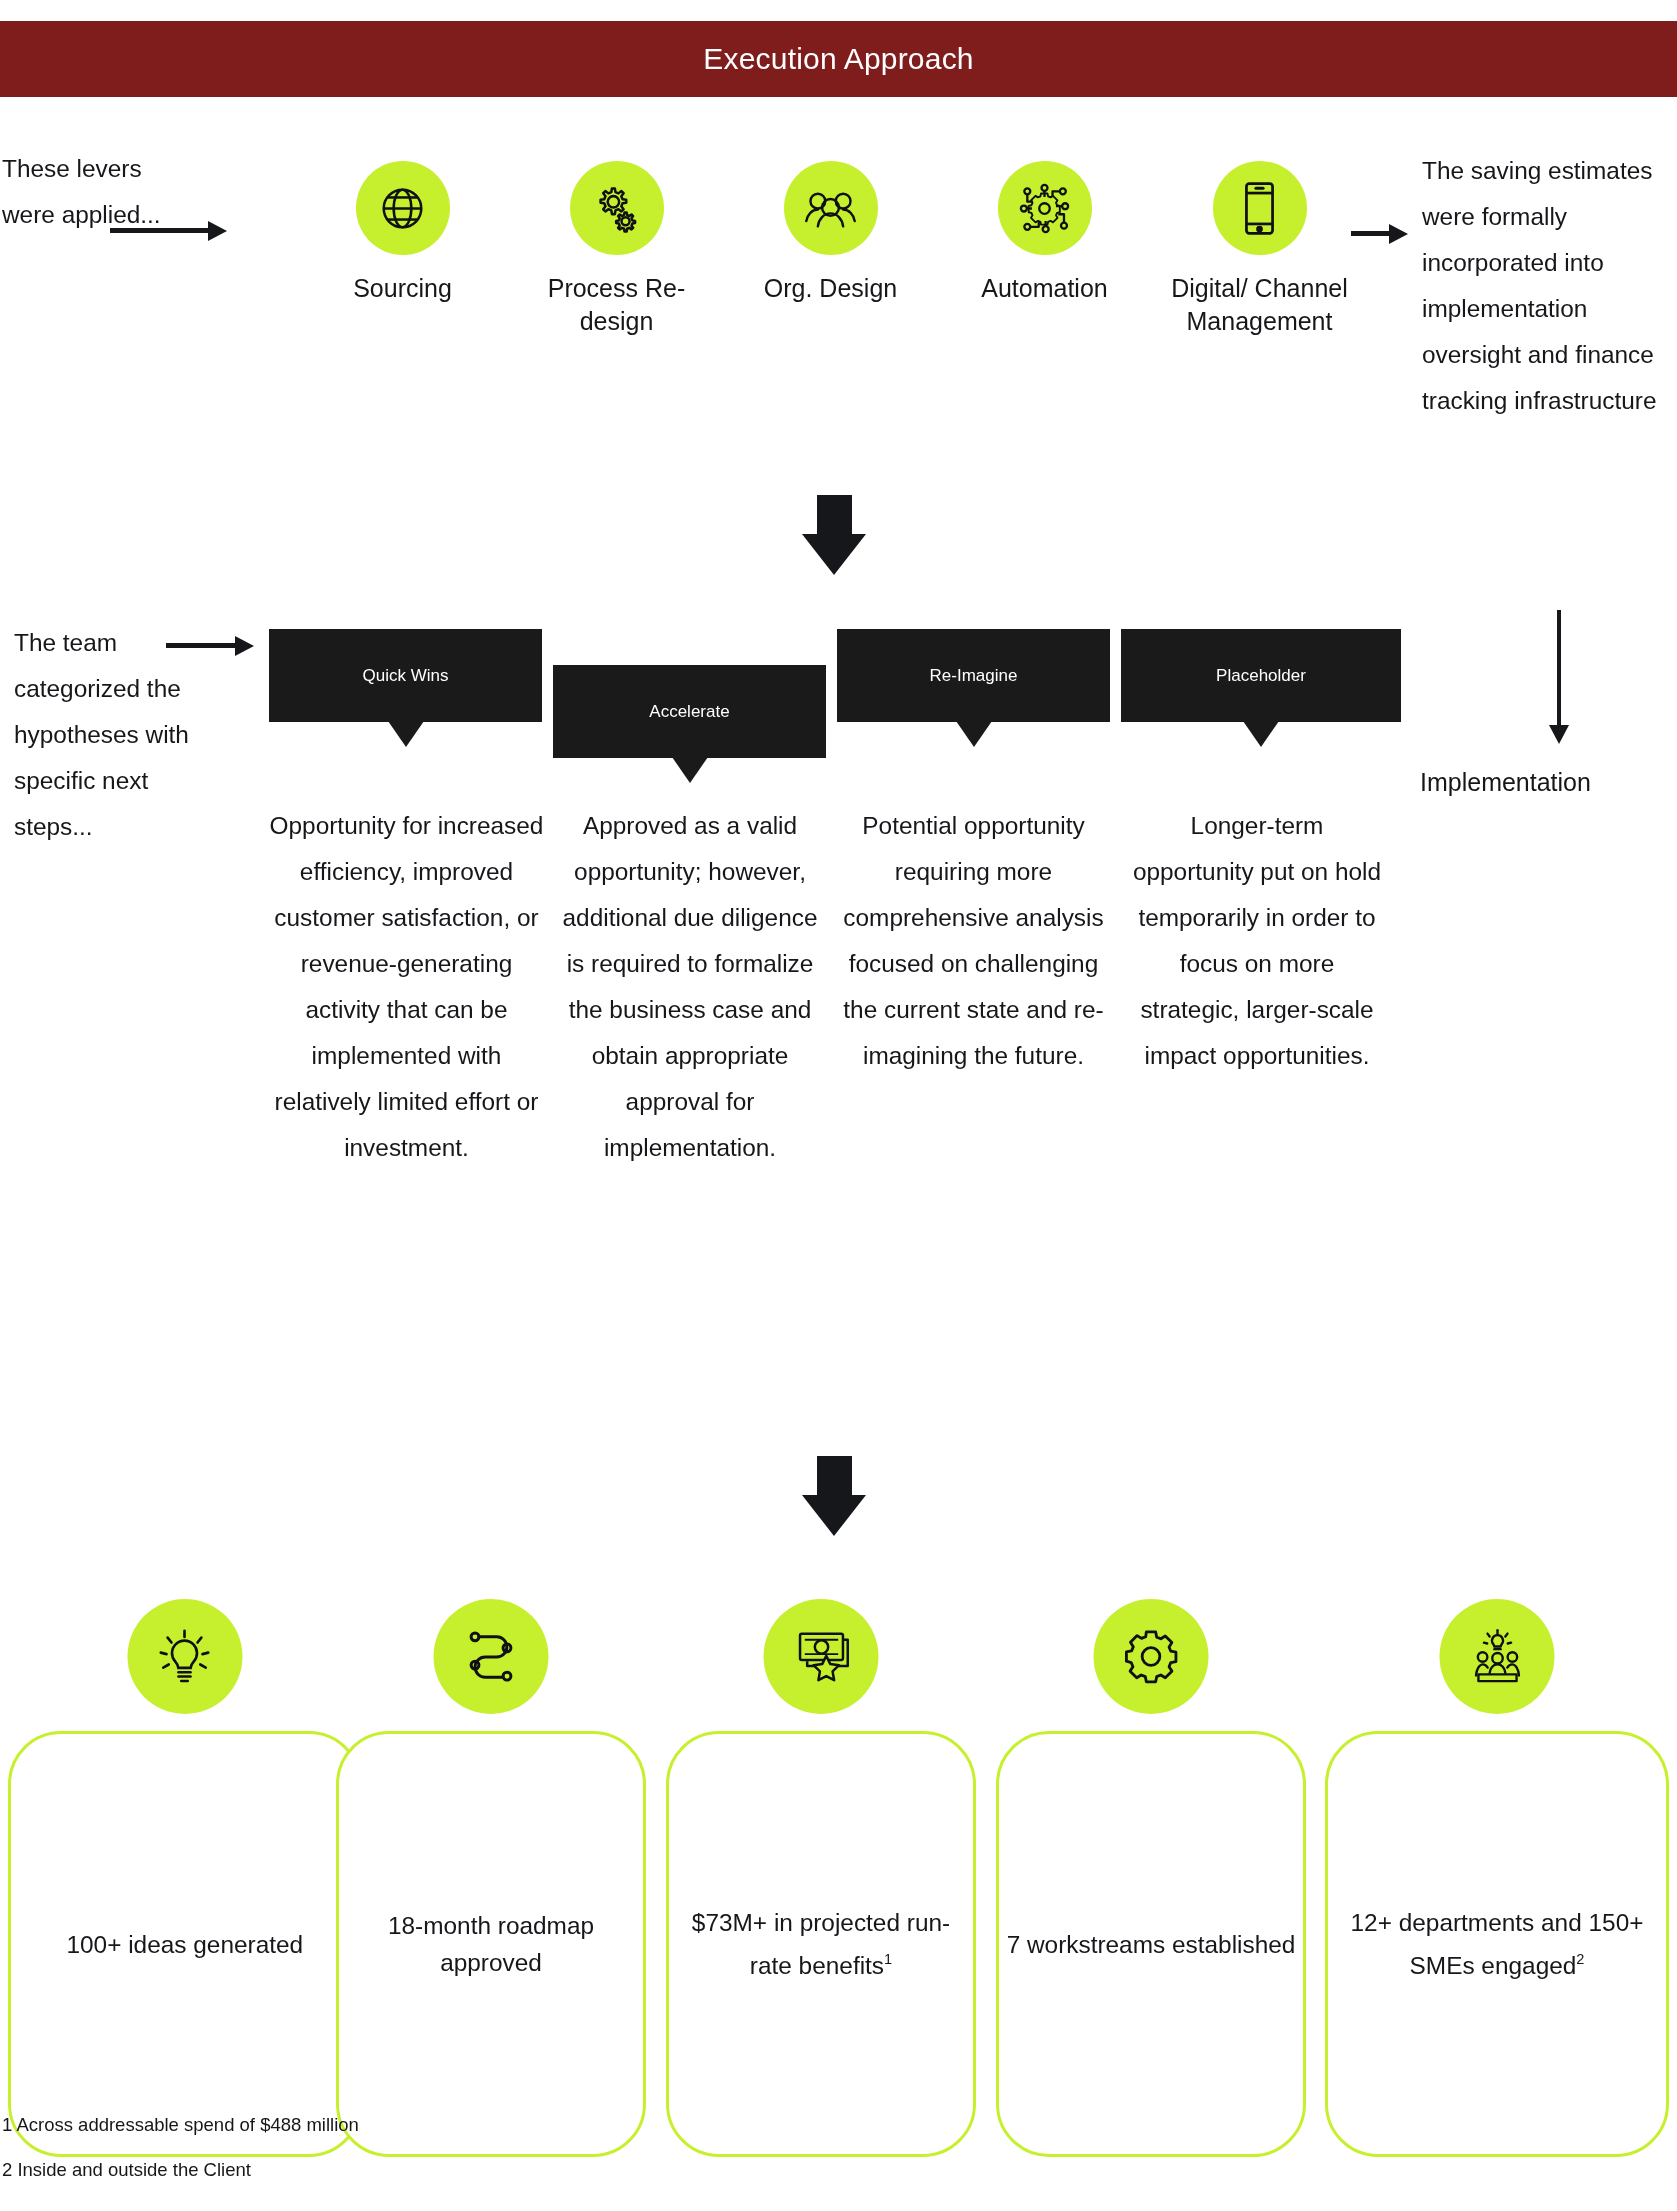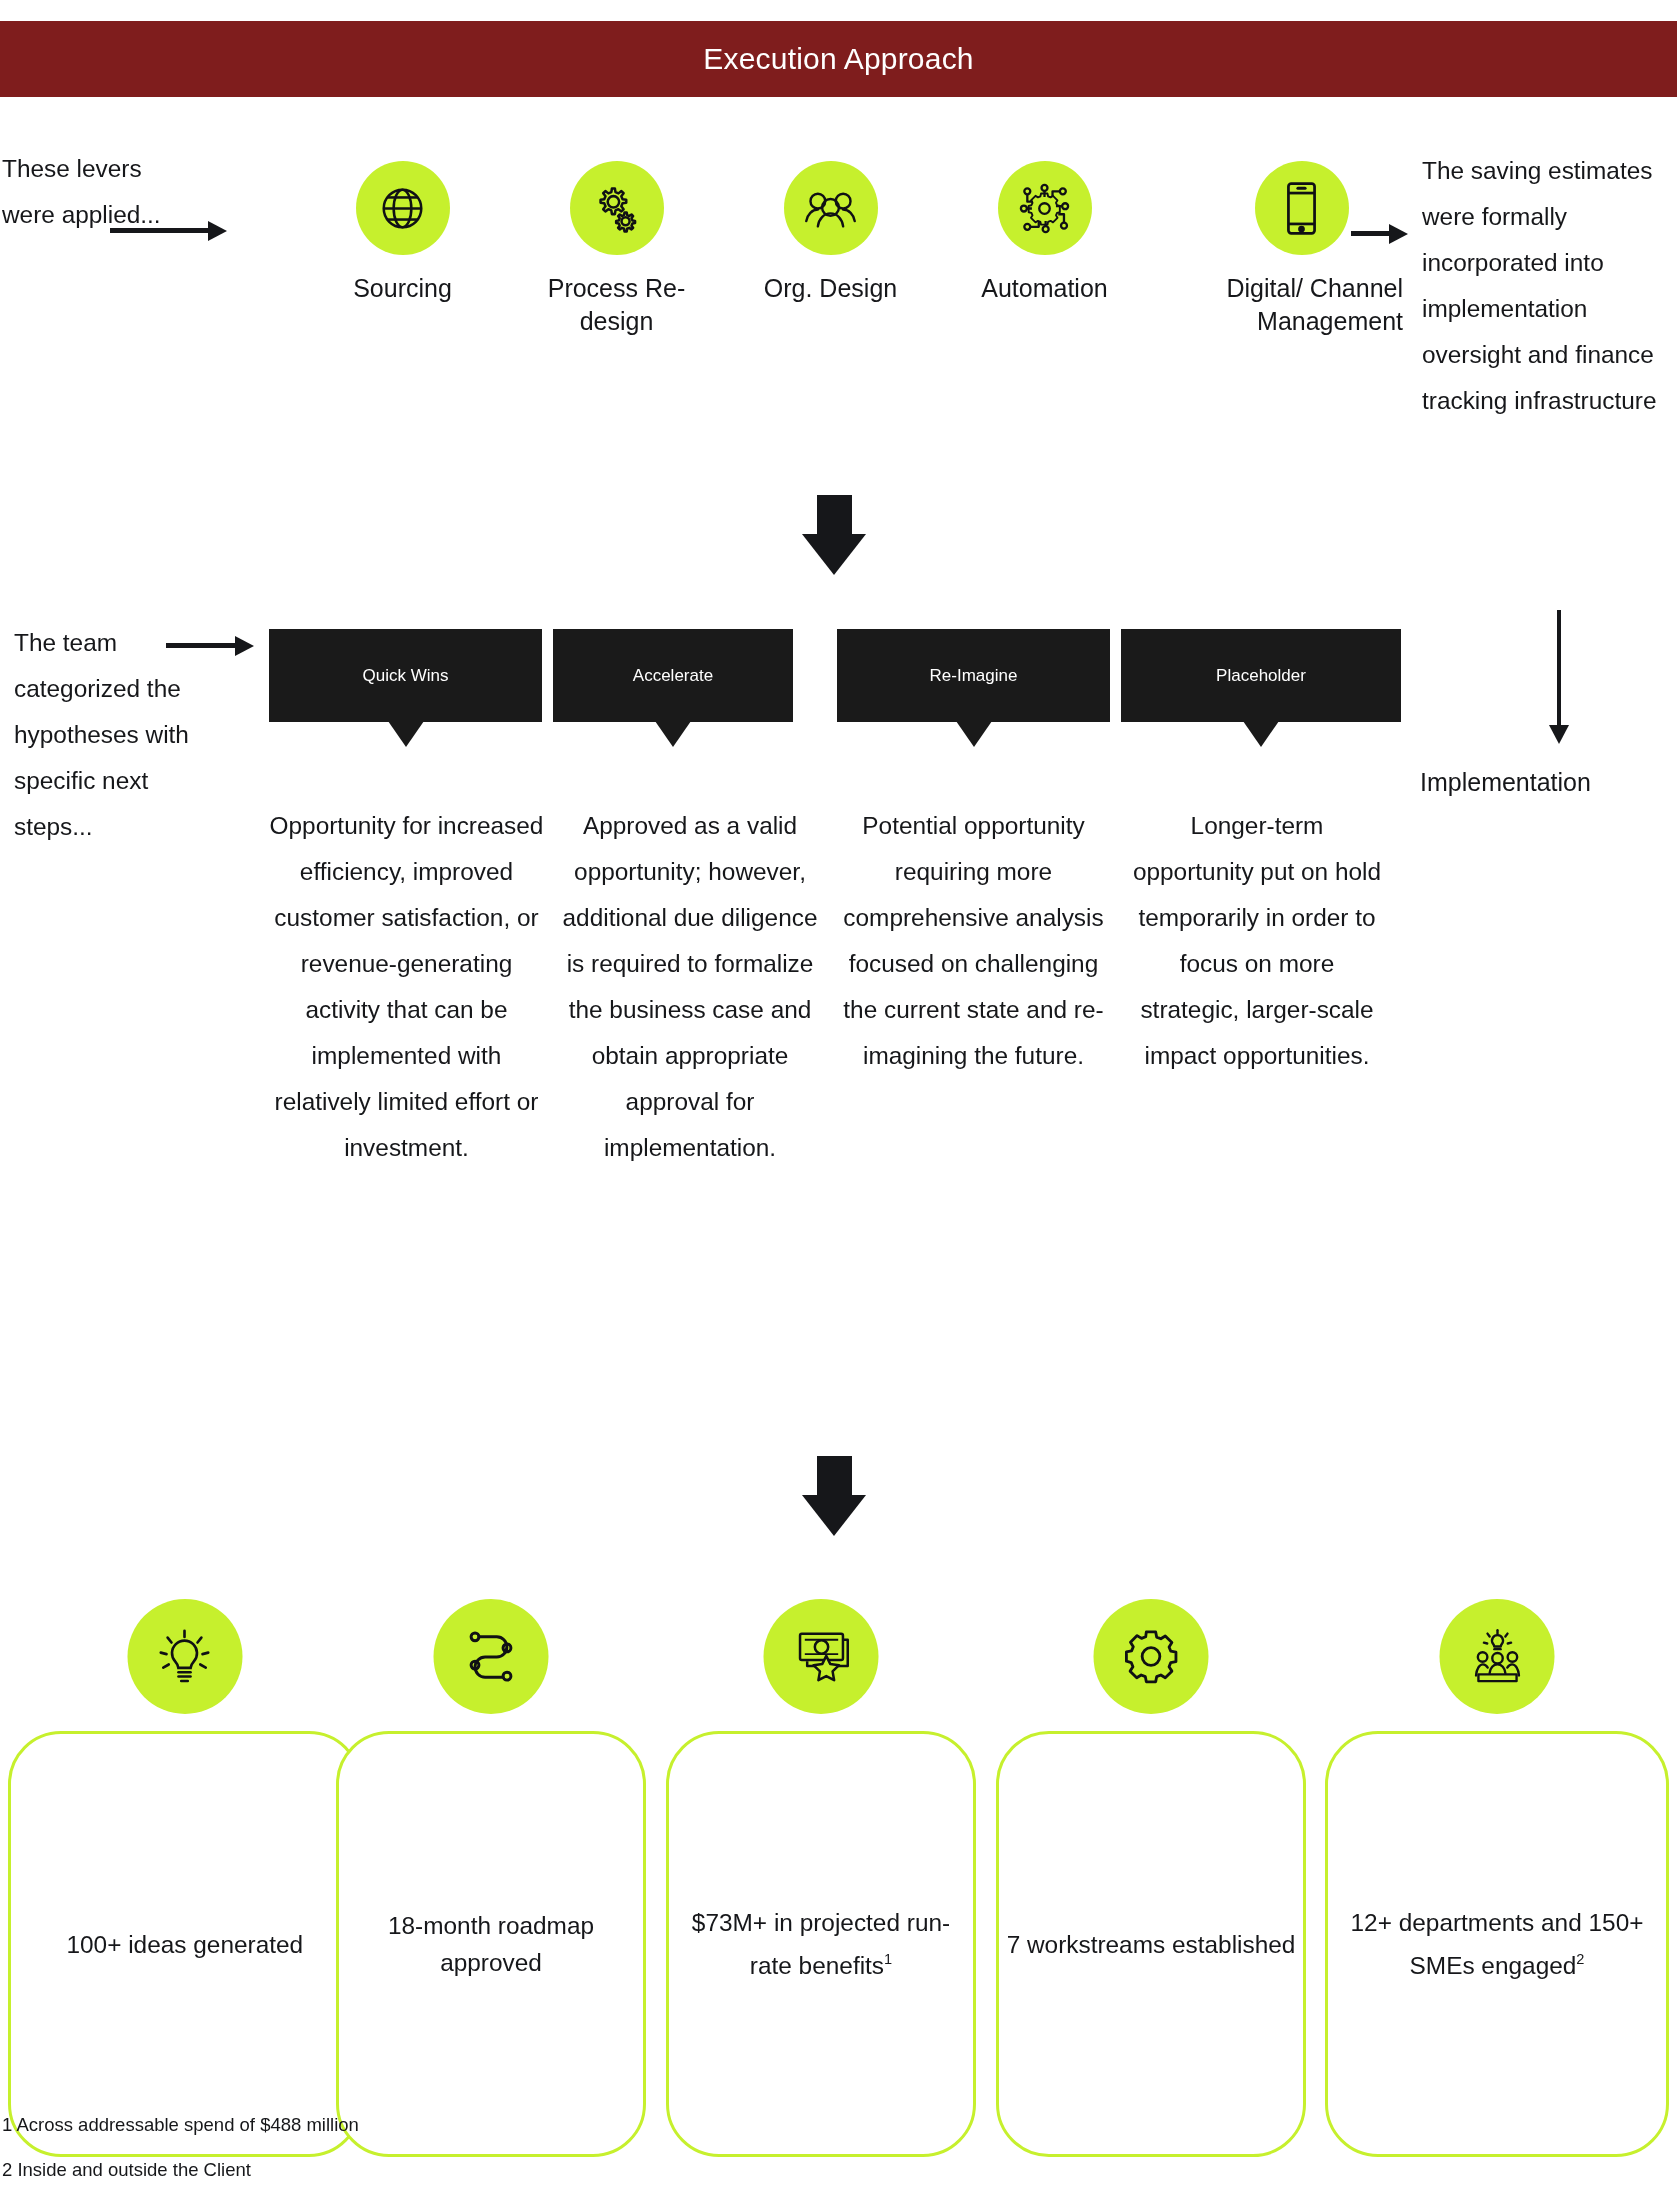--- a/index.html
+++ b/index.html
@@ -148,21 +148,21 @@
       <circle cx="42" cy="22" r="2.6"></circle>
       <circle cx="9" cy="40" r="2.6"></circle>
       <circle cx="25" cy="42" r="2.6"></circle>
       <circle cx="41" cy="39" r="2.6"></circle>
       <path d="M9 11.6V18h5M24 8.6V14M37.6 9H31v4M8.6 24H13M39.6 22H34M11.6 40H19v-5M25 39.4V35M41 36.4V29h-5"></path>
     </svg>
   </div>
   <div class="lbl">Automation</div>
 </div>
 
-<div class="lever" style="left:1200px;top:161px;text-align:right;">
+<div class="lever" style="left:1158px;top:161px;">
   <div class="circle">
     <svg width="41" height="57" viewBox="0 0 32 48" fill="none" stroke="#101114" stroke-width="2.3">
       <rect x="5" y="3" width="22" height="42" rx="2.4"></rect>
       <line x1="5" y1="11" x2="27" y2="11"></line>
       <line x1="5" y1="37" x2="27" y2="37"></line>
       <line x1="13" y1="7" x2="19" y2="7" stroke-width="2.6" stroke-linecap="round"></line>
       <circle cx="16" cy="41.3" r="1.7" fill="#101114"></circle>
     </svg>
   </div>
   <div class="lbl">Digital/ Channel Management</div>
@@ -188,21 +188,21 @@
 <div class="abs sidenote" style="left:14px;top:620px;width:195px;">The team categorized the hypotheses with specific next steps...</div>
 <div class="harrow" style="left:166px;top:634px;width:88px;">
   <div class="shaft"></div>
     <div class="head"></div>
 </div>
 
 <div class="catbox" style="left:269px;width:273px;">
   <div class="cl">Quick Wins</div>
   <div class="tail"></div>
 </div>
-<div class="catbox" style="left:553px;width:240px;">
+<div class="catbox" style="left:553px;width:273px;margin-top:36px;">
   <div class="cl">Accelerate</div>
   <div class="tail"></div>
 </div>
 <div class="catbox" style="left:837px;width:273px;">
   <div class="cl">Re-Imagine</div>
   <div class="tail"></div>
 </div>
 <div class="catbox" style="left:1121px;width:280px;">
   <div class="cl">Placeholder</div>
   <div class="tail"></div>

